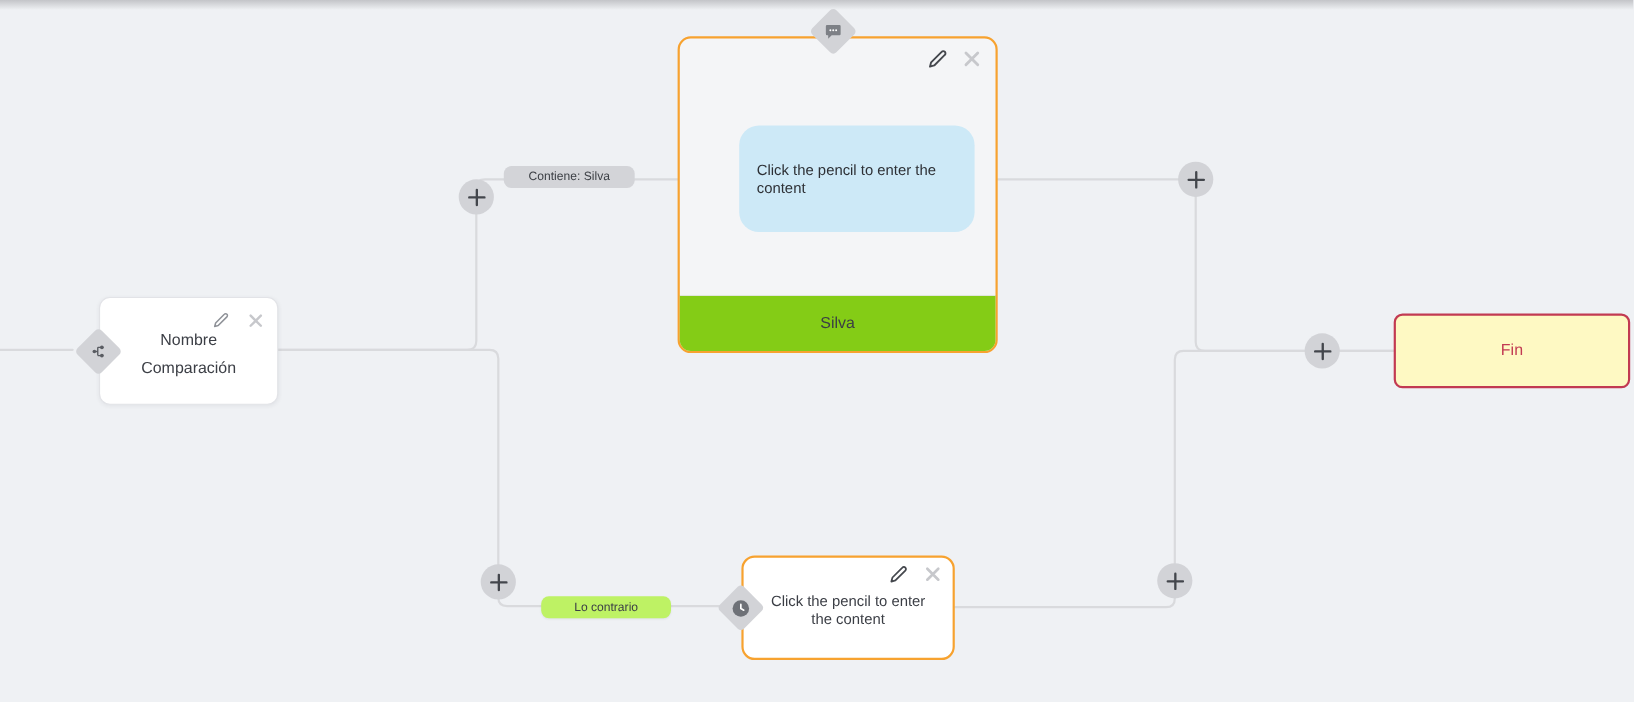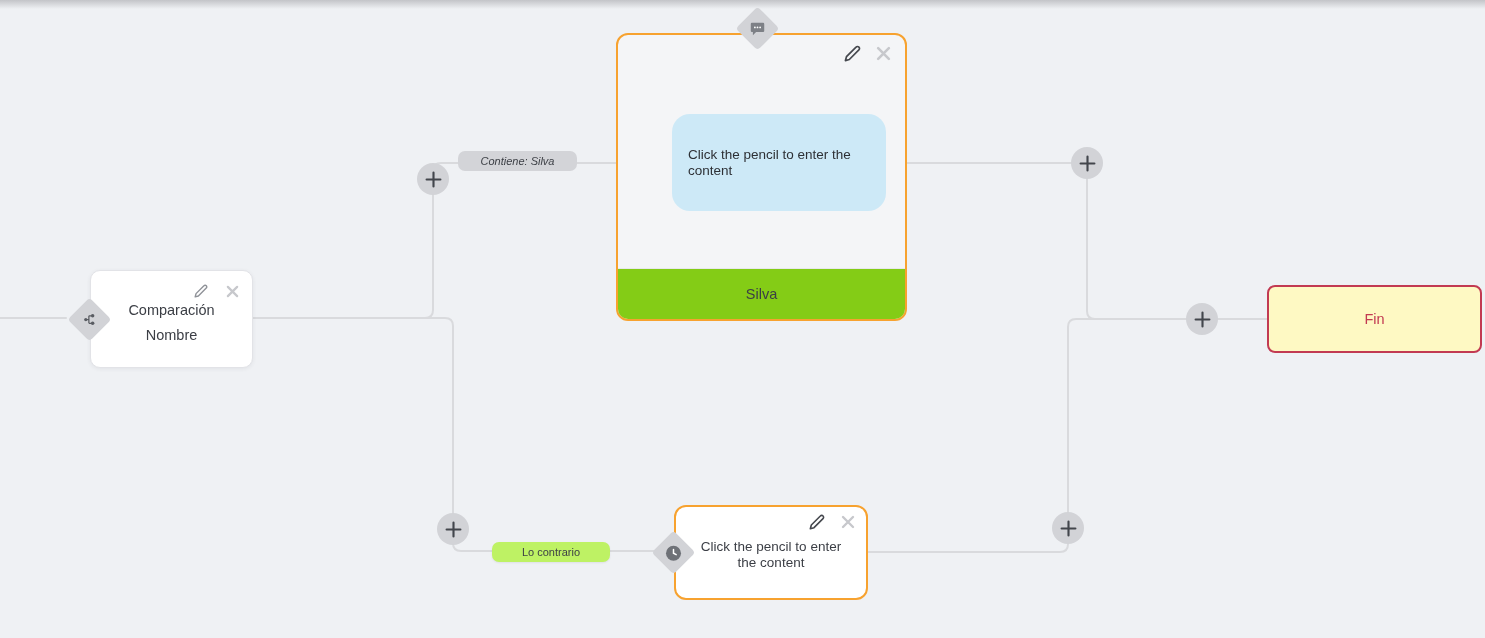--- a/index.html
+++ b/index.html
@@ -74,21 +74,21 @@
     position:absolute;width:32px;height:32px;border-radius:50%;background:#d2d3d7;
     border:none;display:flex;align-items:center;justify-content:center;z-index:5;cursor:pointer;padding:0;
   }
 
   
   .pill{
     position:absolute;height:20px;border-radius:7px;z-index:2;
     display:flex;align-items:center;justify-content:center;
     font-size:11px;color:#3d4046;padding:0 14px;box-sizing:border-box;
   }
-  .pill-gray{background:#d3d4d8;font-style:italic;}
+  .pill-gray{background:#d3d4d8;}
   .pill-white{background:#bef264;box-shadow:0 1px 2px rgba(40,44,60,.08);}
 </style>
 </head>
 <body>
 
 <div class="top-shadow"></div>
 
 <svg class="wires" width="1485" height="638">
   <path d="M0 318 H66"></path>
   <path d="M253 318 H445 Q453 318 453 326 V543 Q453 551 461 551 H654"></path>
@@ -115,22 +115,22 @@
     </button>
     <button class="icon-btn">
       <span style="display:flex;">
         <svg width="13" height="13" viewBox="0 0 14 14">
             <path d="M2 2l10 10M12 2L2 12" stroke="#c7c8cc" stroke-width="2.4" stroke-linecap="round"></path>
           </svg>
       </span>
     </button>
   </div>
   <div class="cond-text">
+    <div>Nombre</div>
     <div>Comparación</div>
-    <div>Nombre</div>
   </div>
 </div>
 
 <div class="diamond" style="left:74px;top:304px;">
   <div class="inner">
     <svg width="15" height="15" viewBox="0 0 24 24">
       <path d="M7 12h4 M11 6v12 M11 6h4 M11 18h4" stroke="#595c62" stroke-width="2" fill="none"></path>
       <circle cx="6" cy="12" r="2.6" fill="#595c62"></circle>
       <circle cx="17" cy="6" r="2.8" fill="#595c62"></circle>
       <circle cx="17" cy="18" r="2.8" fill="#595c62"></circle>

